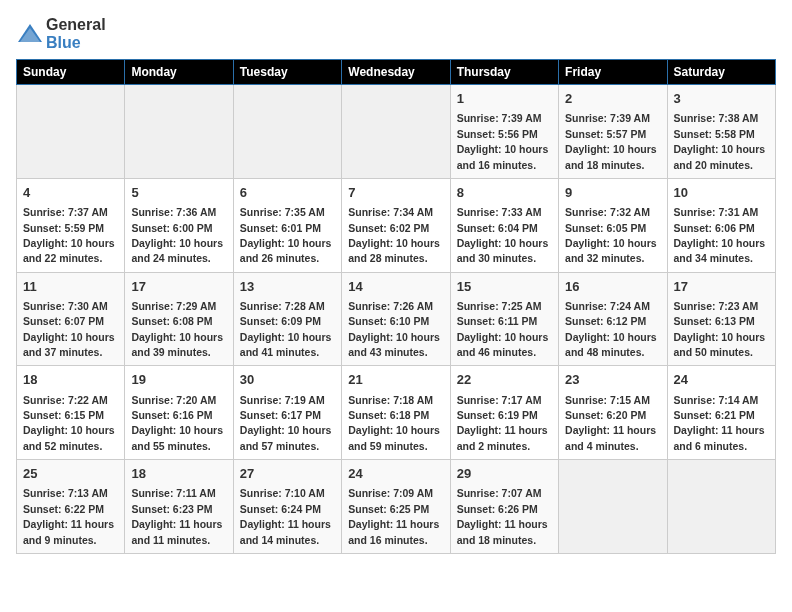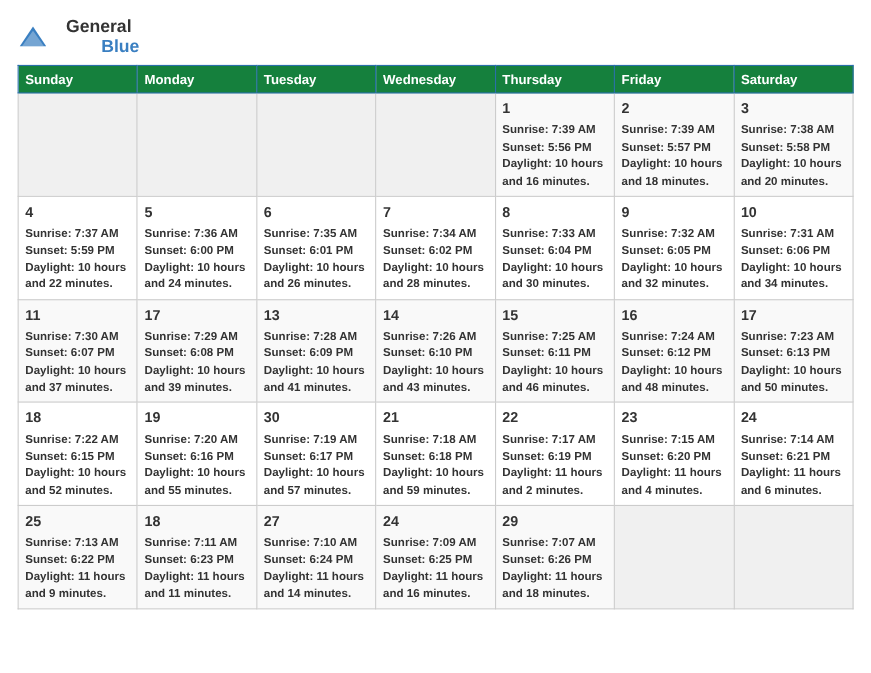--- a/index.html
+++ b/index.html
@@ -12,37 +12,36 @@
     }
     .header-area {
       display: flex;
       justify-content: space-between;
       align-items: flex-start;
       margin-bottom: 8px;
     }
     .logo {
       display: flex;
       align-items: center;
-      gap: 16px;
+      gap: 2px;
     }
     .logo-text {
       display: flex;
       flex-direction: column;
       line-height: 1.1;
     }
     .logo-general {
       font-size: 16px;
       font-weight: bold;
       color: #333;
     }
     .logo-blue {
       font-size: 16px;
       font-weight: bold;
       color: #3a7fc1;
-      margin-left: 32px;
     }
     .logo-icon {
       width: 28px;
       height: 28px;
     }
     .title-area {
       text-align: right;
     }
     .main-title {
       font-size: 32px;
@@ -52,21 +51,21 @@
     .subtitle {
       font-size: 14px;
       color: #555;
     }
     table {
       width: 100%;
       border-collapse: collapse;
       font-size: 11px;
     }
     thead tr {
-      background-color: #15803d;
+      background-color: #000000;
       color: #fff;
     }
     thead th {
       padding: 5px 6px;
       text-align: left;
       font-weight: bold;
       font-size: 12px;
       border: 1px solid #2a6faa;
     }
     tbody tr {

